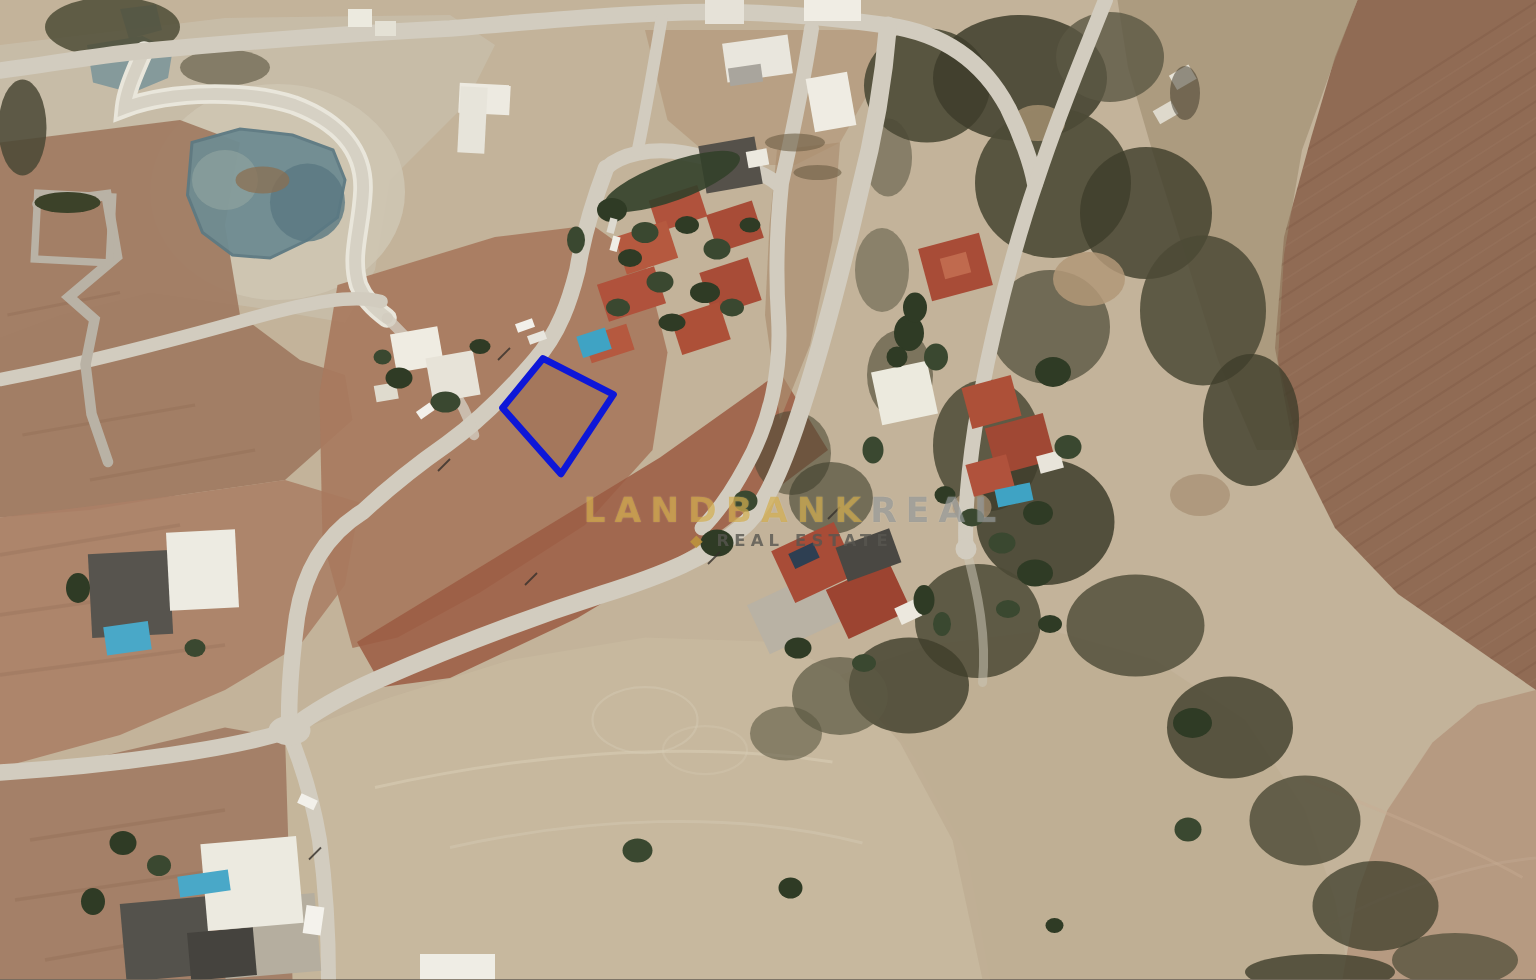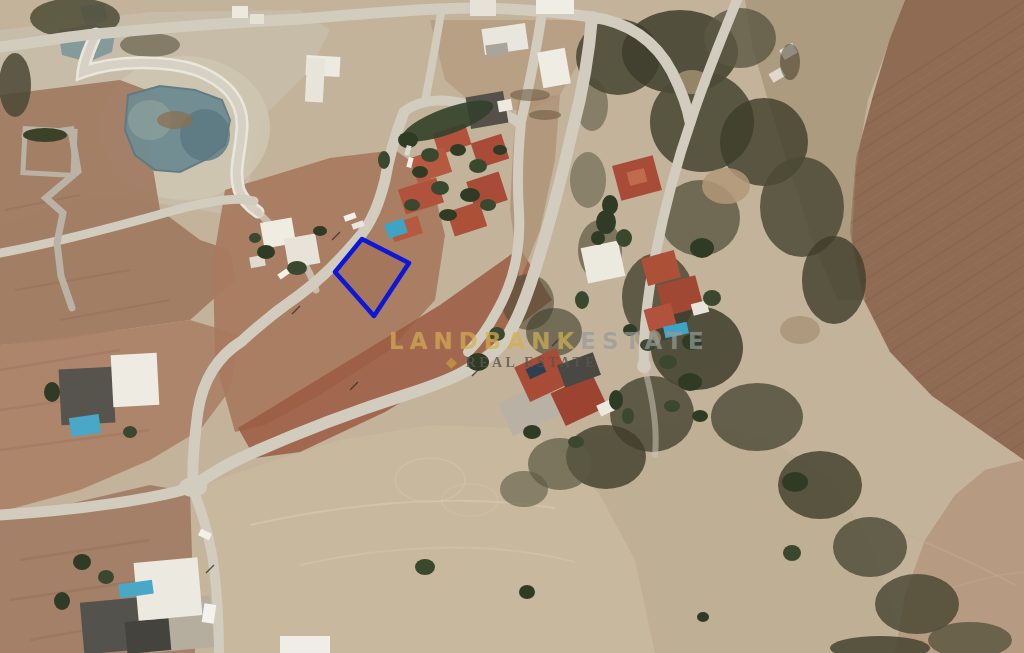--- a/index.html
+++ b/index.html
@@ -4,22 +4,22 @@
 <style>
   html,body{margin:0;padding:0;background:#222;}
   #stage{position:relative;width:1024px;height:653px;overflow:hidden;
          font-family:"DejaVu Sans","Liberation Sans",sans-serif;background:#c3b39a;}
   #map-svg{position:absolute;left:0;top:0;}
   .wm-big{position:absolute;left:389px;top:330px;white-space:nowrap;
           font-weight:800;font-size:23px;letter-spacing:6px;line-height:1;
           text-shadow:0 0 1px rgba(255,255,255,.25);}
   .wm-big .gold{color:rgba(205,163,55,.62);}
   .wm-big .gray{color:rgba(134,138,138,.62);}
-  .wm-small{position:absolute;left:446px;top:354px;white-space:nowrap;
-            font-weight:700;font-size:14px;letter-spacing:3.4px;color:rgba(88,86,80,.8);font-family:Liberation Serif, serif;}
+  .wm-small{position:absolute;left:460px;top:354px;white-space:nowrap;
+            font-weight:700;font-size:11px;letter-spacing:3.4px;color:rgba(88,86,80,.8);}
   .wm-small .dia{color:rgba(190,150,60,.85);letter-spacing:2px;}
 </style>
 </head>
 <body>
 
 <div id="stage">
   <svg id="map-svg" width="1024" height="653" viewBox="0 0 1024 653">
     <defs id="map-defs">
         <clipPath id="clipG">
           <polygon points="905,0 1024,0 1024,460 978,428 932,396 890,352 862,296 850,232 856,158 874,92 890,38"></polygon>
@@ -297,19 +297,19 @@
           <line x1="480" y1="368" x2="472" y2="376" fill="none" stroke="#35302a" stroke-width="1.2" opacity="0.8"></line>
           <line x1="340" y1="232" x2="332" y2="240" fill="none" stroke="#35302a" stroke-width="1.2" opacity="0.8"></line>
           <line x1="560" y1="338" x2="552" y2="346" fill="none" stroke="#35302a" stroke-width="1.2" opacity="0.8"></line>
           <line x1="300" y1="306" x2="292" y2="314" fill="none" stroke="#35302a" stroke-width="1.2" opacity="0.8"></line>
           <line x1="214" y1="565" x2="206" y2="573" fill="none" stroke="#35302a" stroke-width="1.2" opacity="0.8"></line>
         </g>
       </g>
   </svg>
 
   <div class="wm-big">
-    <span class="gold">LANDBANK</span><span class="gray">ESTATE</span>
+    <span class="gold">LANDBANK</span><span class="gray">REAL</span>
   </div>
   <div class="wm-small">
     <span class="dia">◆</span>
     <span>REAL ESTATE</span>
   </div>
 </div>
 
 </body></html>

